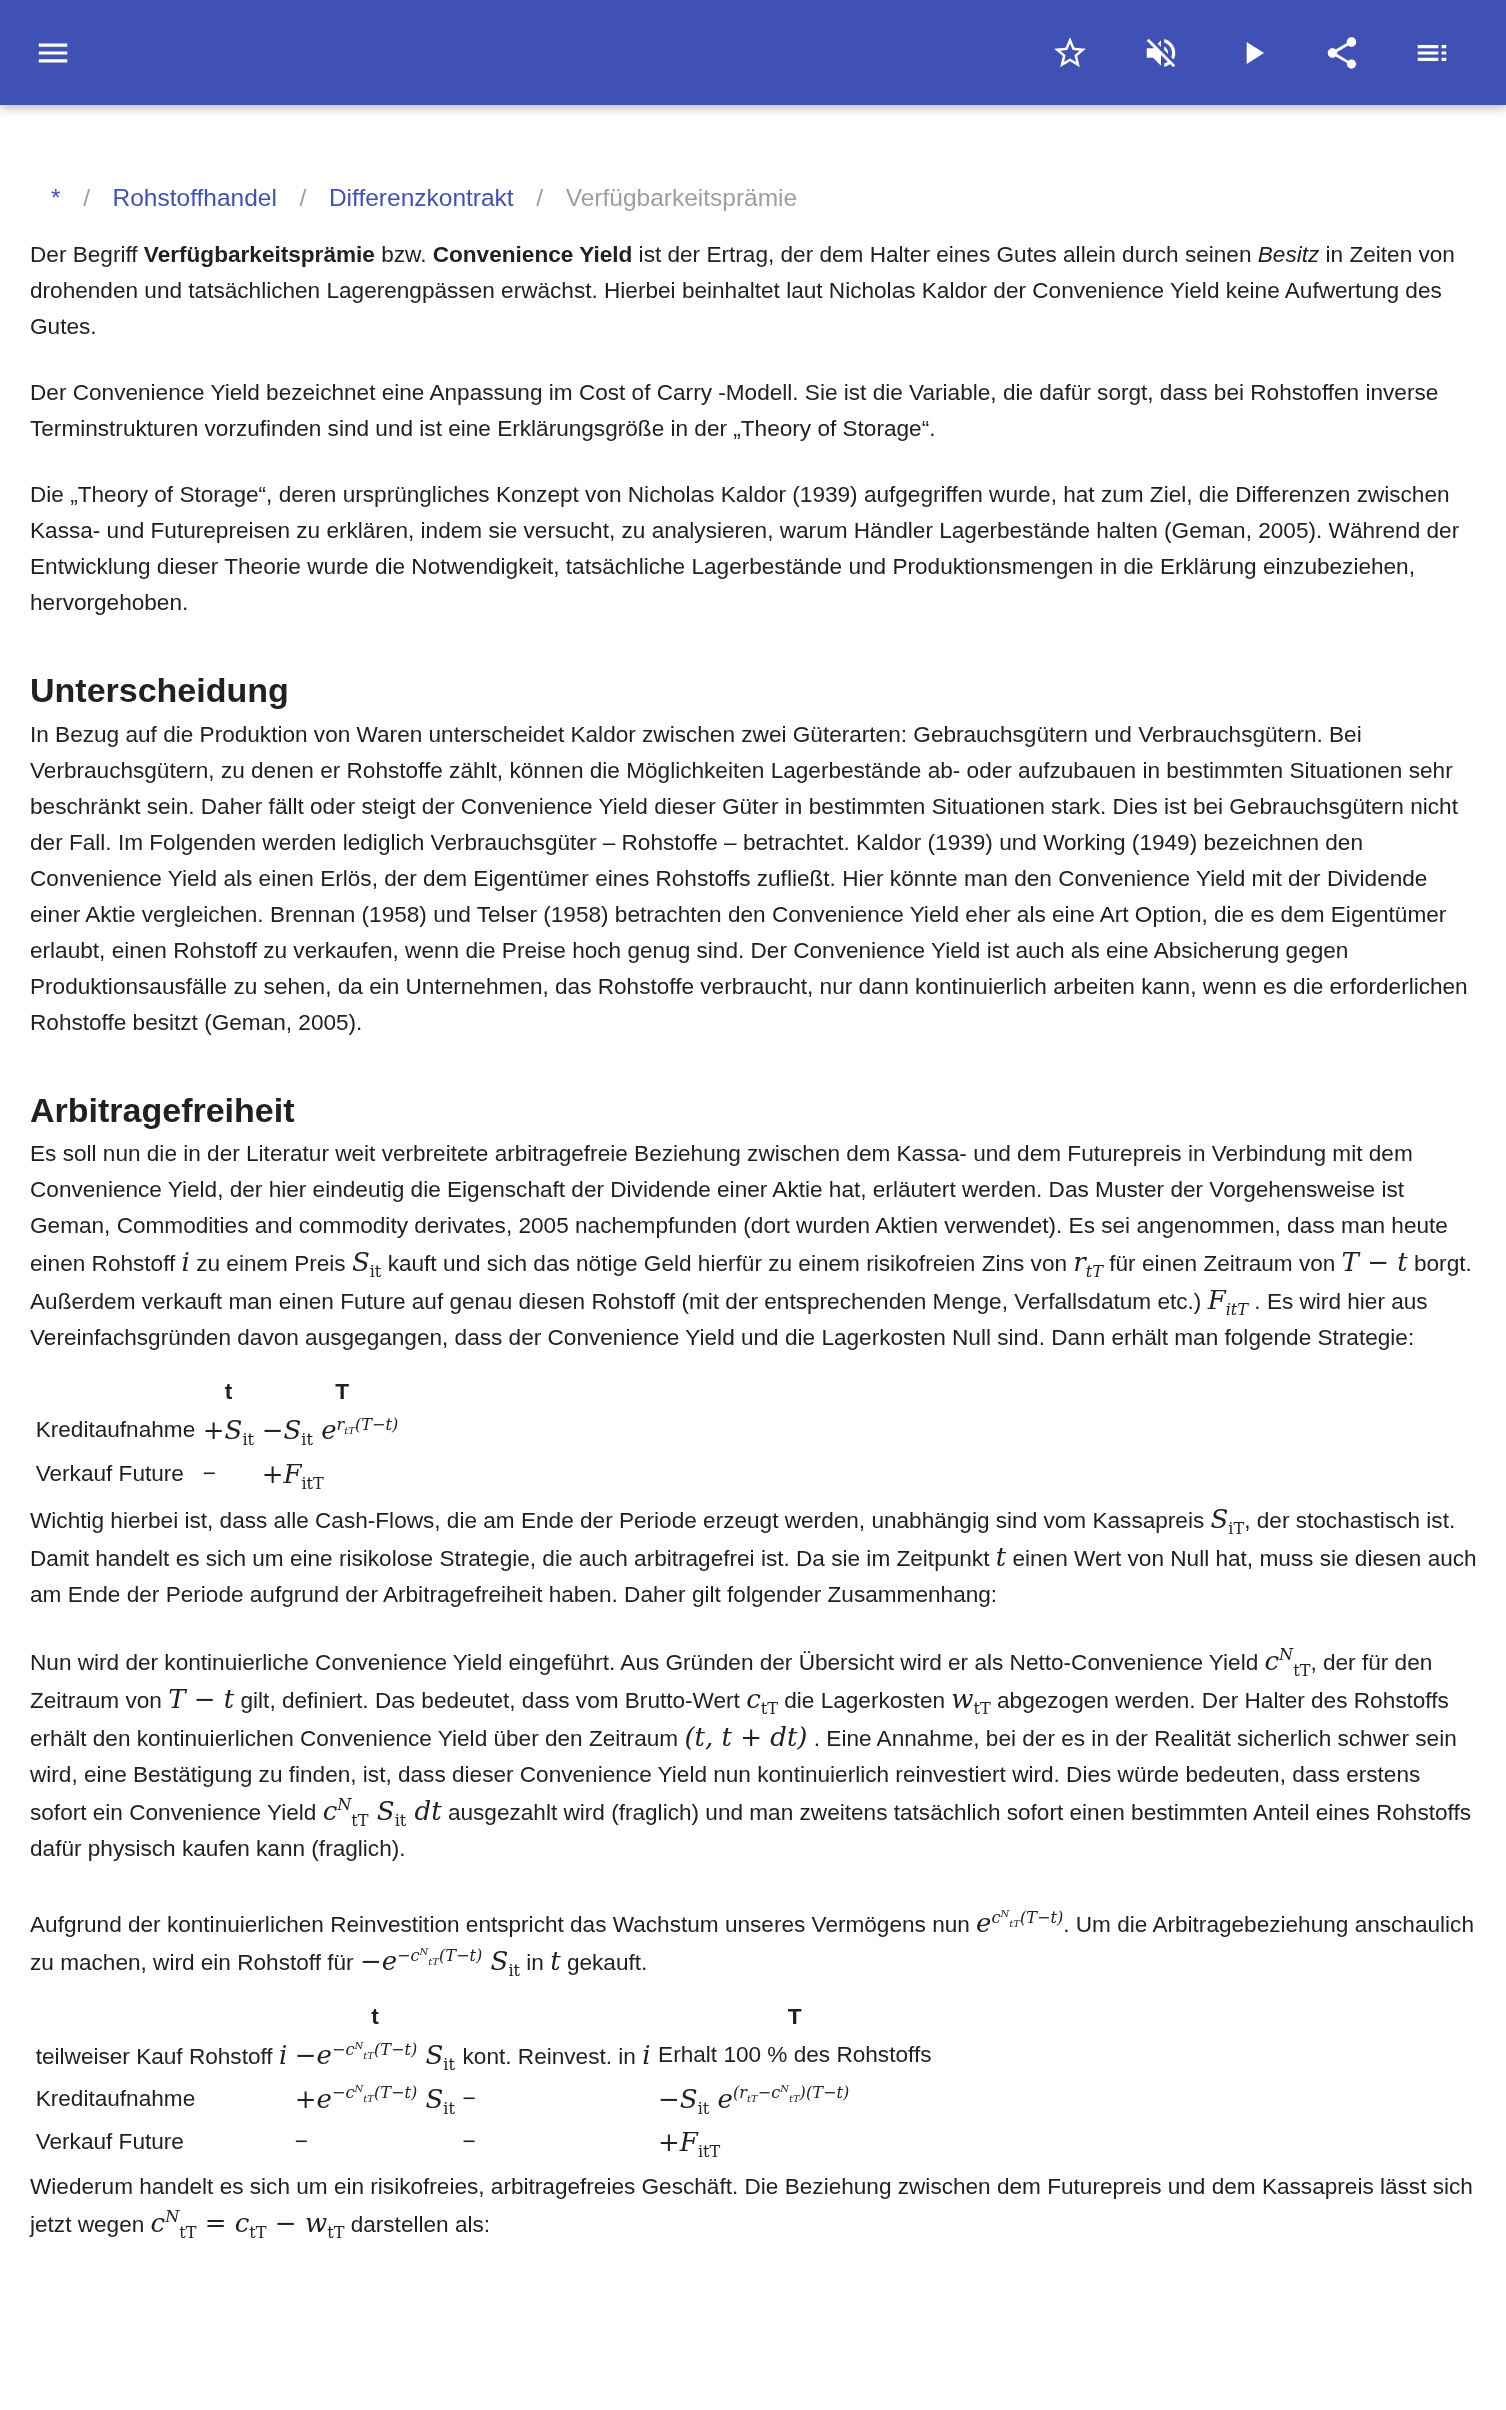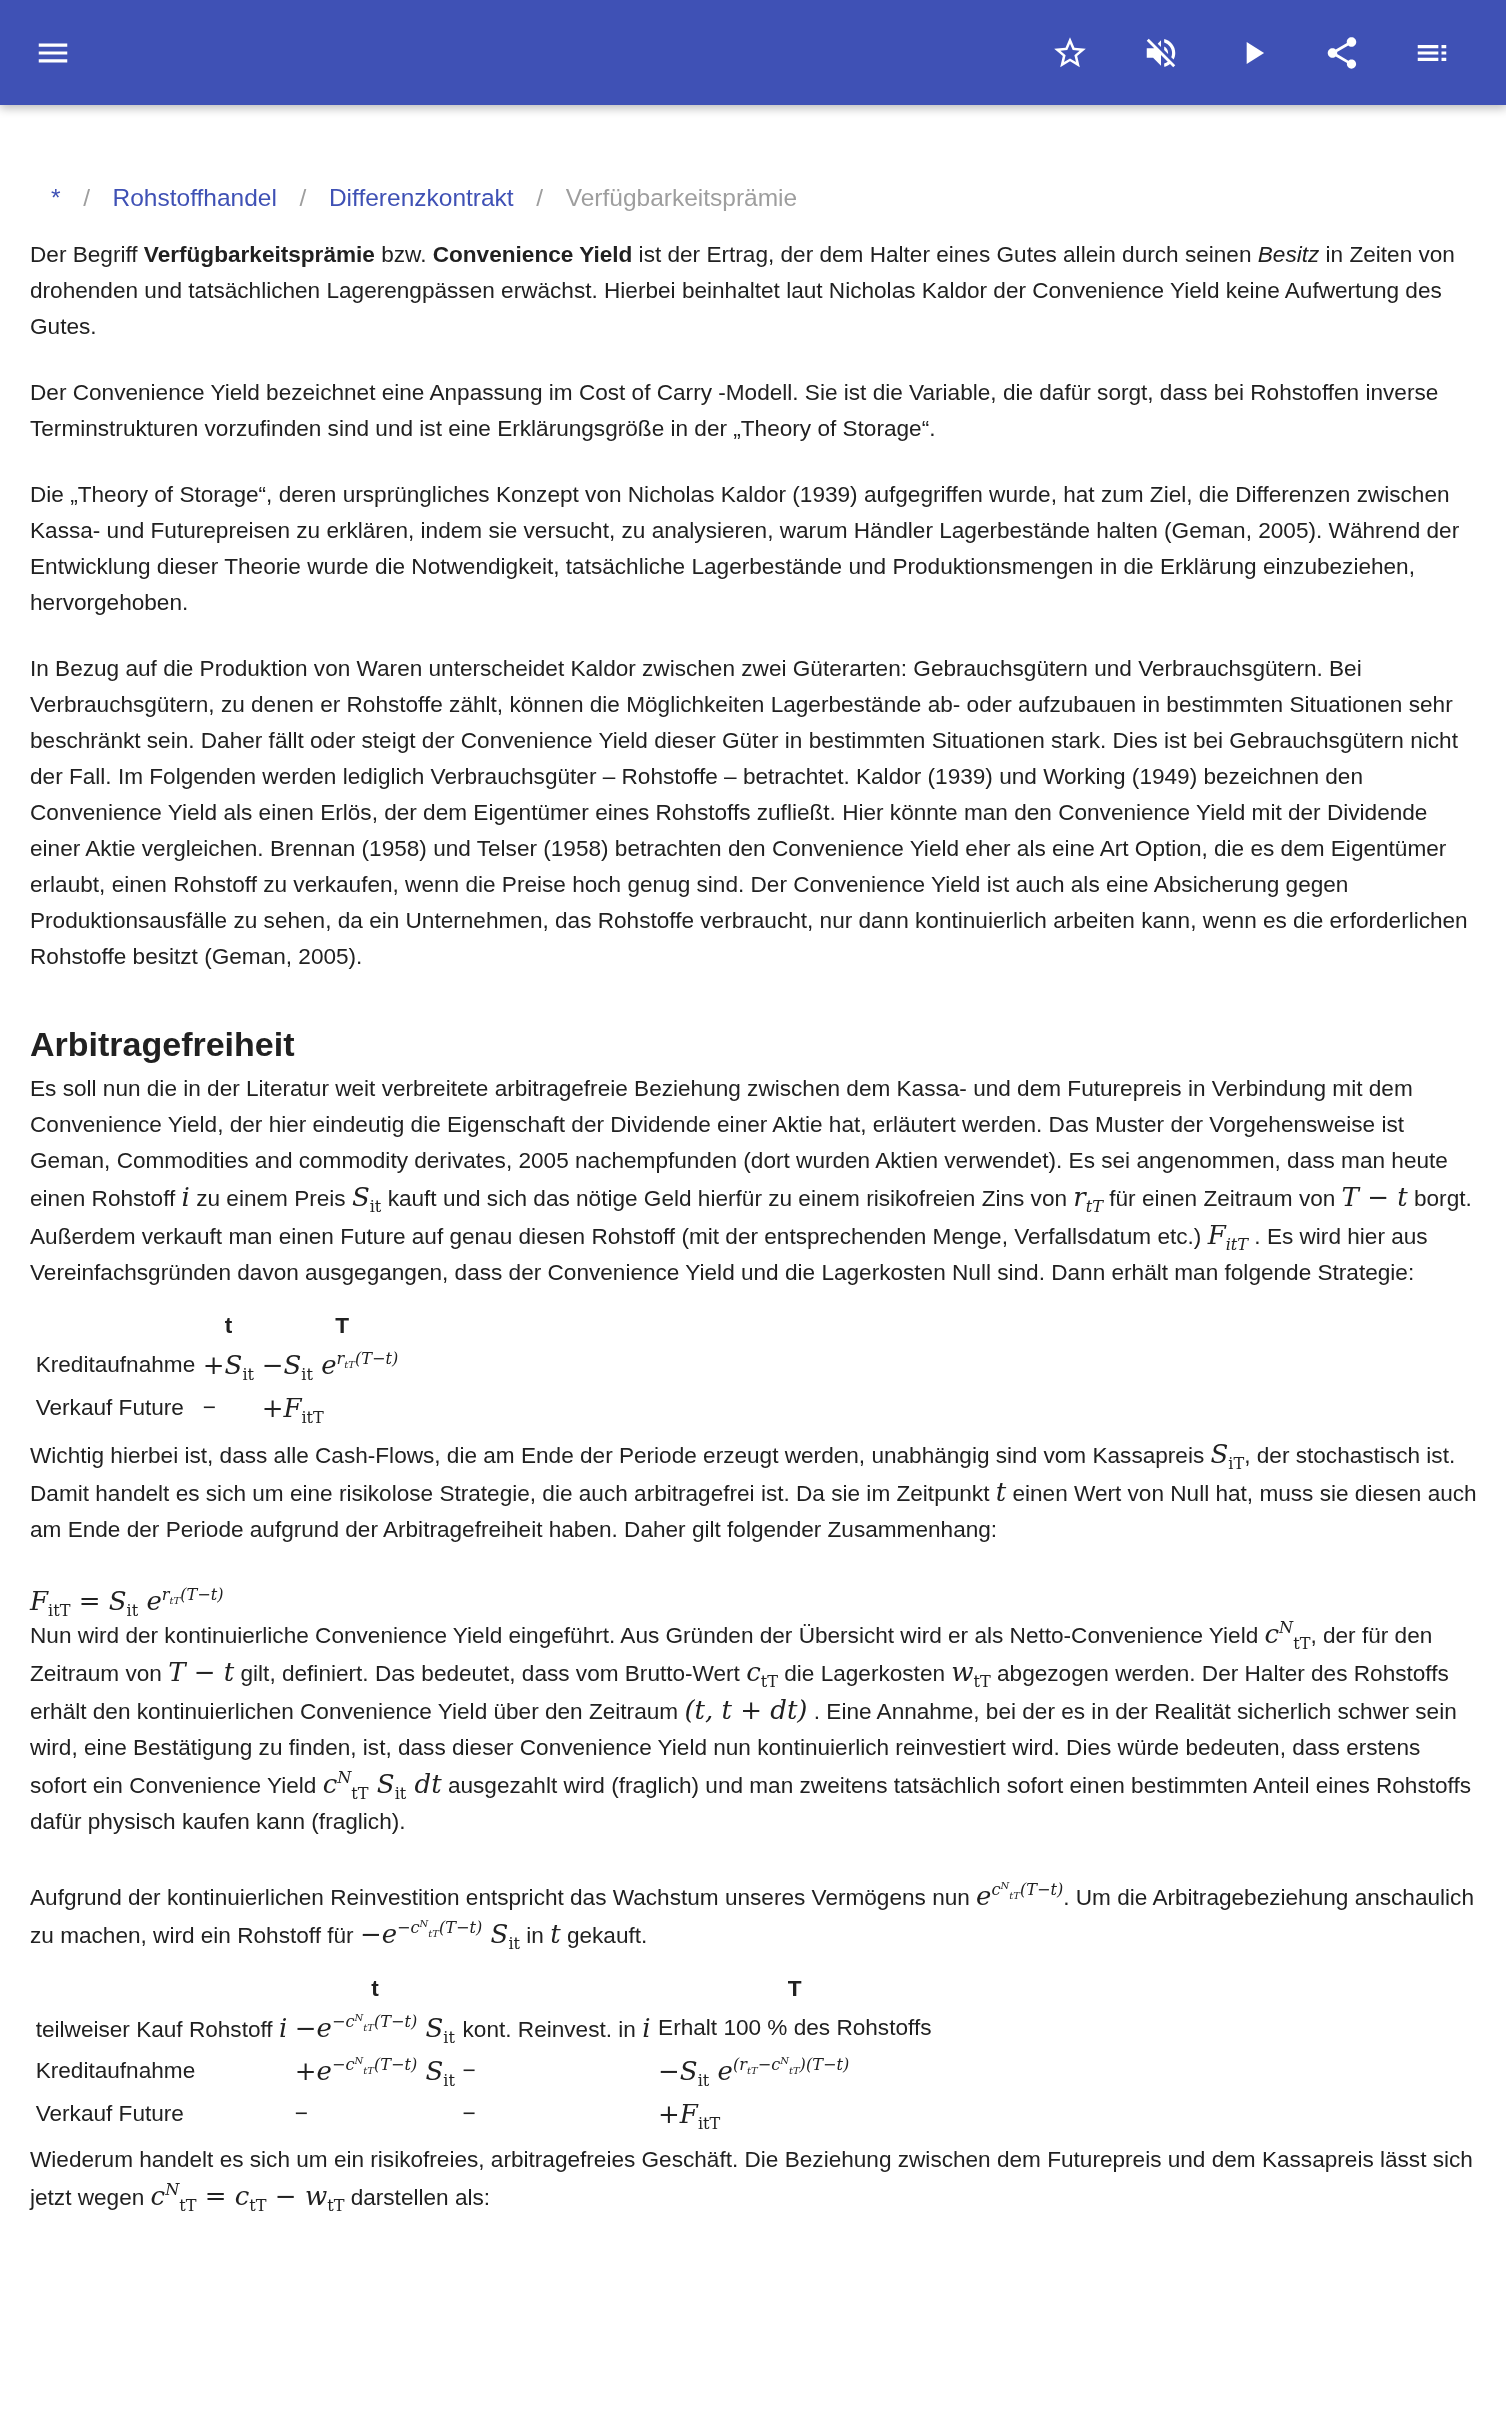--- a/index.html
+++ b/index.html
@@ -69,20 +69,21 @@
     <span class="sep">/</span>
     <a>Differenzkontrakt</a>
     <span class="sep">/</span>
     <span class="current">Verfügbarkeitsprämie</span>
   </nav>
 
   <p style="margin-top:8px;"><span>Der Begriff </span><b>Verfügbarkeitsprämie</b><span> bzw. </span><b>Convenience Yield</b><span> ist der Ertrag, der dem Halter eines Gutes allein durch seinen </span><i>Besitz</i><span> in Zeiten von drohenden und tatsächlichen Lagerengpässen erwächst. Hierbei beinhaltet laut Nicholas Kaldor der Convenience Yield keine Aufwertung des Gutes.</span></p>
   <p>Der Convenience Yield bezeichnet eine Anpassung im Cost of Carry -Modell. Sie ist die Variable, die dafür sorgt, dass bei Rohstoffen inverse Terminstrukturen vorzufinden sind und ist eine Erklärungsgröße in der „Theory of Storage“.</p>
   <p>Die „Theory of Storage“, deren ursprüngliches Konzept von Nicholas Kaldor (1939) aufgegriffen wurde, hat zum Ziel, die Differenzen zwischen Kassa- und Futurepreisen zu erklären, indem sie versucht, zu analysieren, warum Händler Lagerbestände halten (Geman, 2005). Während der Entwicklung dieser Theorie wurde die Notwendigkeit, tatsächliche Lagerbestände und Produktionsmengen in die Erklärung einzubeziehen, hervorgehoben.</p>
 
+  <h2>Unterscheidung</h2>
   <p>In Bezug auf die Produktion von Waren unterscheidet Kaldor zwischen zwei Güterarten: Gebrauchsgütern und Verbrauchsgütern. Bei Verbrauchsgütern, zu denen er Rohstoffe zählt, können die Möglichkeiten Lagerbestände ab- oder aufzubauen in bestimmten Situationen sehr beschränkt sein. Daher fällt oder steigt der Convenience Yield dieser Güter in bestimmten Situationen stark. Dies ist bei Gebrauchsgütern nicht der Fall. Im Folgenden werden lediglich Verbrauchsgüter – Rohstoffe – betrachtet. Kaldor (1939) und Working (1949) bezeichnen den Convenience Yield als einen Erlös, der dem Eigentümer eines Rohstoffs zufließt. Hier könnte man den Convenience Yield mit der Dividende einer Aktie vergleichen. Brennan (1958) und Telser (1958) betrachten den Convenience Yield eher als eine Art Option, die es dem Eigentümer erlaubt, einen Rohstoff zu verkaufen, wenn die Preise hoch genug sind. Der Convenience Yield ist auch als eine Absicherung gegen Produktionsausfälle zu sehen, da ein Unternehmen, das Rohstoffe verbraucht, nur dann kontinuierlich arbeiten kann, wenn es die erforderlichen Rohstoffe besitzt (Geman, 2005).</p>
 
   <h2>Arbitragefreiheit</h2>
   <p style="margin-bottom:13px;"><span>Es soll nun die in der Literatur weit verbreitete arbitragefreie Beziehung zwischen dem Kassa- und dem Futurepreis in Verbindung mit dem Convenience Yield, der hier eindeutig die Eigenschaft der Dividende einer Aktie hat, erläutert werden. Das Muster der Vorgehensweise ist Geman, Commodities and commodity derivates, 2005 nachempfunden (dort wurden Aktien verwendet). Es sei angenommen, dass man heute einen Rohstoff </span><span class="m">i</span><span> zu einem Preis </span><span class="m">S<sub class="sub-up">it</sub></span><span> kauft und sich das nötige Geld hierfür zu einem risikofreien Zins von </span><span class="m">r<sub>tT</sub></span><span> für einen Zeitraum von </span><span class="m">T − t</span><span> borgt. Außerdem verkauft man einen Future auf genau diesen Rohstoff (mit der entsprechenden Menge, Verfallsdatum etc.) </span><span class="m">F<sub>itT</sub></span><span> . Es wird hier aus Vereinfachsgründen davon ausgegangen, dass der Convenience Yield und die Lagerkosten Null sind. Dann erhält man folgende Strategie:</span></p>
 
   <table class="strat">
     <tbody>
         <tr>
       <th></th>
       <th>t</th>
@@ -96,23 +97,20 @@
     <tr>
       <td>Verkauf Future</td>
       <td>−</td>
       <td><span class="m">+F<sub class="sub-up">itT</sub></span></td>
     </tr>
   </tbody>
     </table>
 
   <p class="after-table"><span>Wichtig hierbei ist, dass alle Cash-Flows, die am Ende der Periode erzeugt werden, unabhängig sind vom Kassapreis </span><span class="m">S<sub class="sub-up">iT</sub></span><span>, der stochastisch ist. Damit handelt es sich um eine risikolose Strategie, die auch arbitragefrei ist. Da sie im Zeitpunkt </span><span class="m">t</span><span> einen Wert von Null hat, muss sie diesen auch am Ende der Periode aufgrund der Arbitragefreiheit haben. Daher gilt folgender Zusammenhang:</span></p>
 
-  <div class="formula">
-    <span class="m">F<sub class="sub-up">itT</sub> = S<sub class="sub-up">it</sub> e<sup>r<sub>tT</sub>(T−t)</sup></span>
-  </div>
 
   <p><span>Nun wird der kontinuierliche Convenience Yield eingeführt. Aus Gründen der Übersicht wird er als Netto-Convenience Yield </span><span class="m">c<sup>N</sup><sub class="sub-up">tT</sub></span><span>, der für den Zeitraum von </span><span class="m">T − t</span><span> gilt, definiert. Das bedeutet, dass vom Brutto-Wert </span><span class="m">c<sub class="sub-up">tT</sub></span><span> die Lagerkosten </span><span class="m">w<sub class="sub-up">tT</sub></span><span> abgezogen werden. Der Halter des Rohstoffs erhält den kontinuierlichen Convenience Yield über den Zeitraum </span><span class="m">(t, t + dt)</span><span> . Eine Annahme, bei der es in der Realität sicherlich schwer sein wird, eine Bestätigung zu finden, ist, dass dieser Convenience Yield nun kontinuierlich reinvestiert wird. Dies würde bedeuten, dass erstens sofort ein Convenience Yield </span><span class="m">c<sup>N</sup><sub class="sub-up">tT</sub> S<sub class="sub-up">it</sub> dt</span><span> ausgezahlt wird (fraglich) und man zweitens tatsächlich sofort einen bestimmten Anteil eines Rohstoffs dafür physisch kaufen kann (fraglich).</span></p>
 
   <p style="margin-top:38px; margin-bottom:13px;"><span>Aufgrund der kontinuierlichen Reinvestition entspricht das Wachstum unseres Vermögens nun </span><span class="m">e<sup>c<sup>N</sup><sub>tT</sub>(T−t)</sup></span><span>. Um die Arbitragebeziehung anschaulich zu machen, wird ein Rohstoff für </span><span class="m">−e<sup>−c<sup>N</sup><sub>tT</sub>(T−t)</sup> S<sub class="sub-up">it</sub></span><span> in </span><span class="m">t</span><span> gekauft.</span></p>
 
   <table class="strat strat2">
     <tbody>
         <tr>
       <th></th>
       <th style="font-weight:bold;">t</th>

